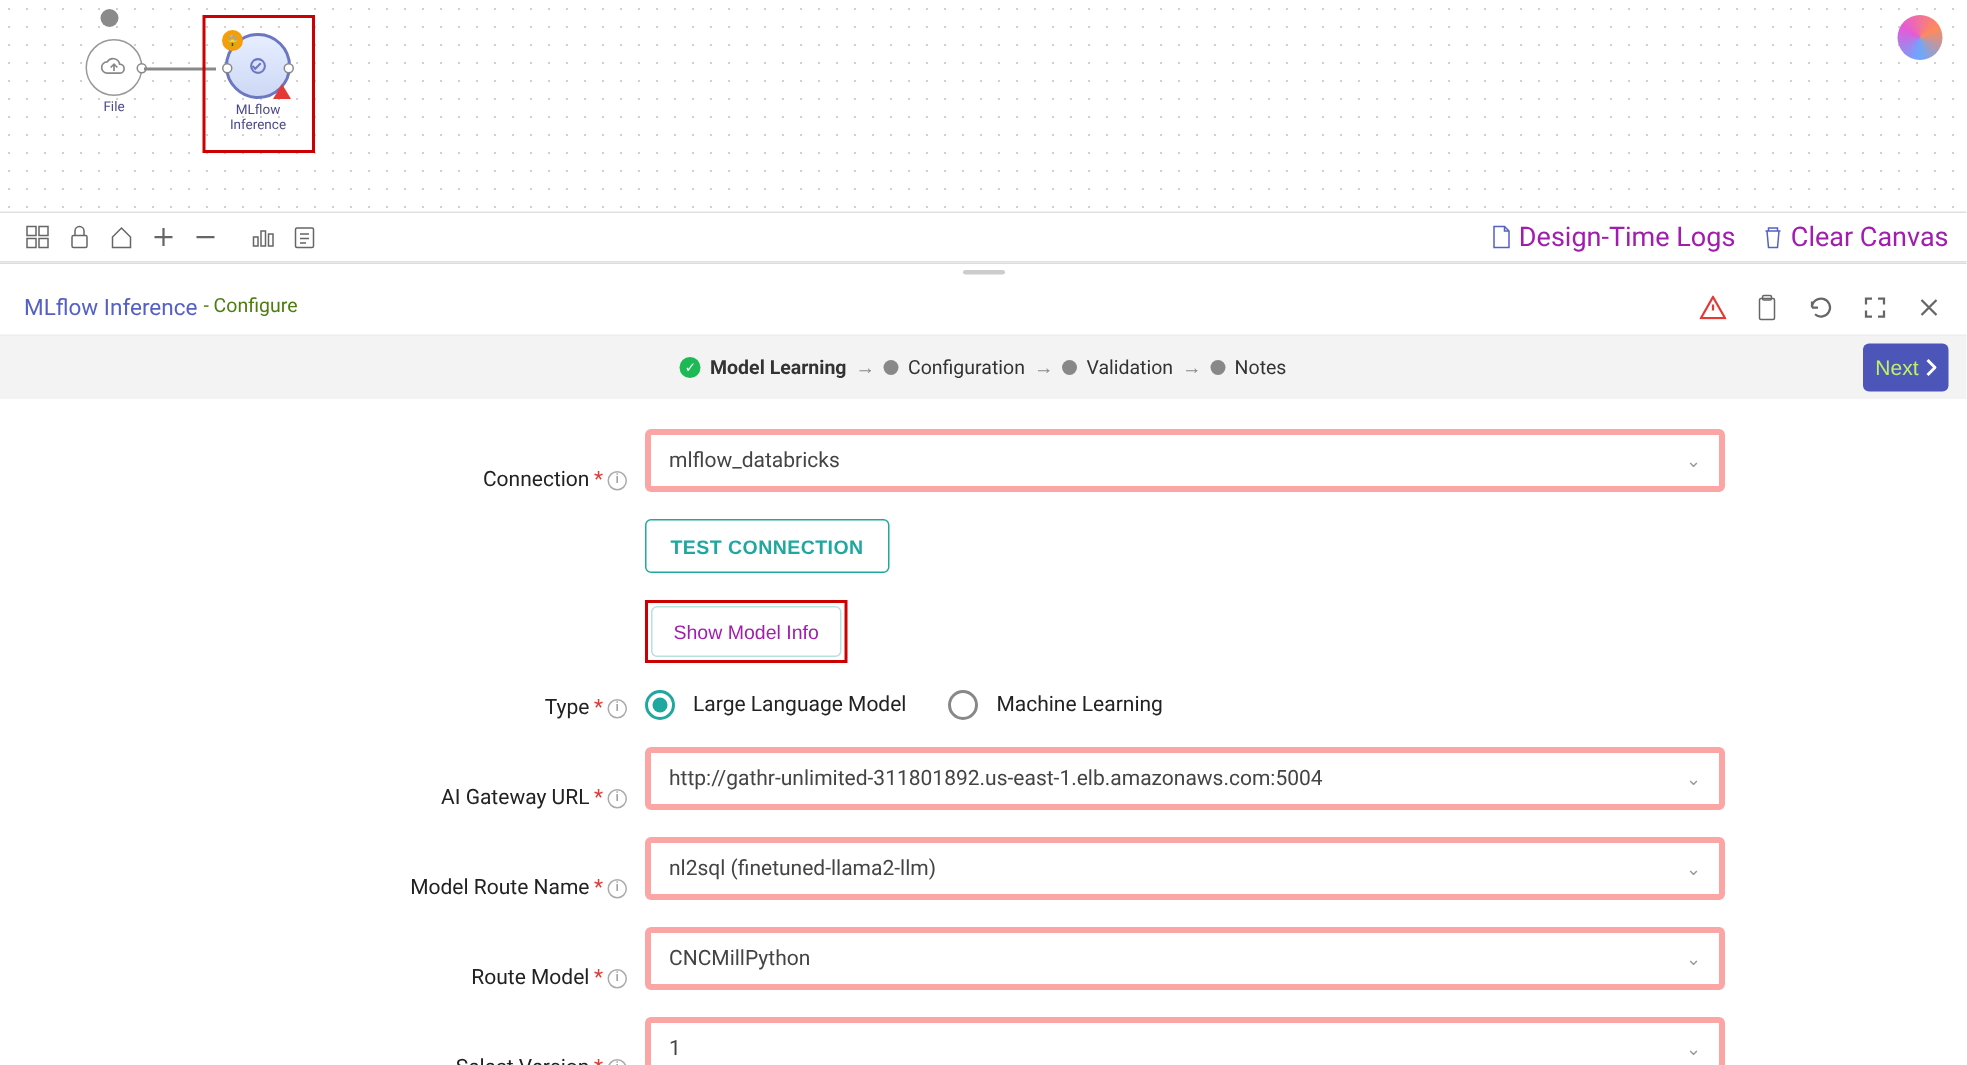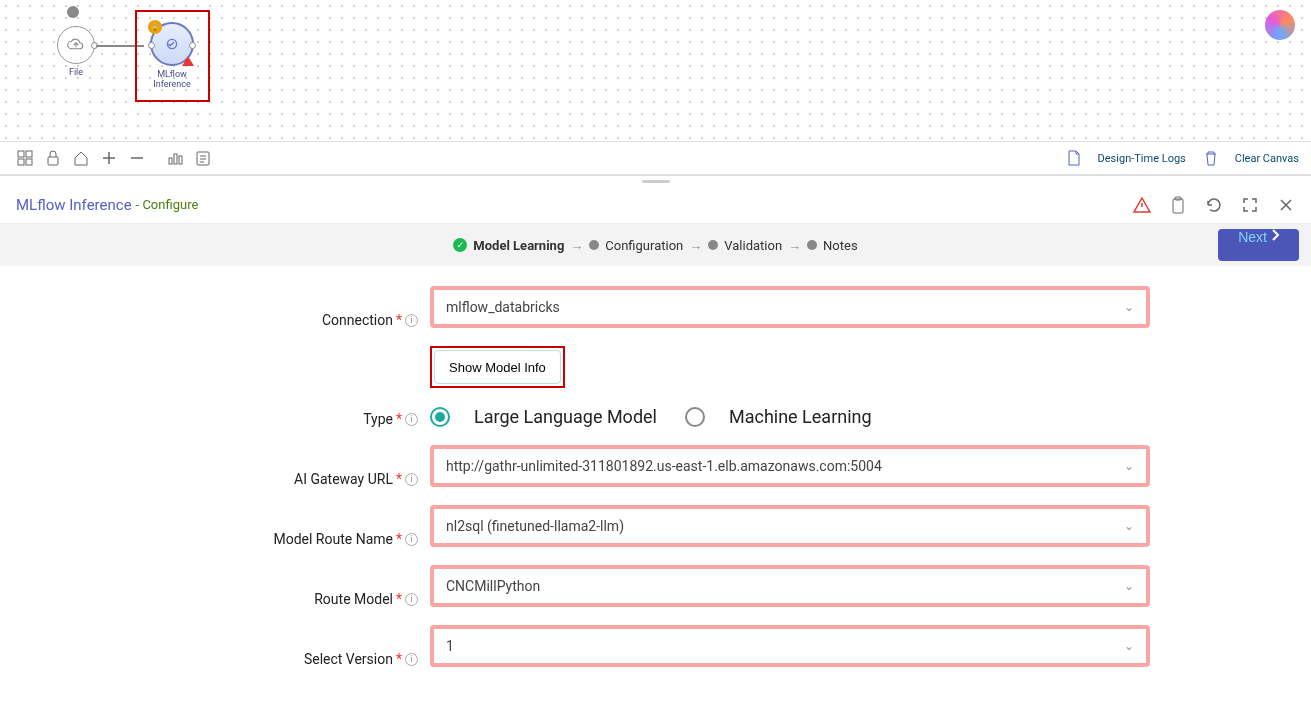--- a/index.html
+++ b/index.html
@@ -18,55 +18,55 @@
 .top-dot { width: 12px; height: 12px; border-radius: 50%; background: #8a8a8a; position: absolute; }
 .red-box { position: absolute; border: 2px solid #c00; pointer-events: none; }
 .lock-badge { width: 14px; height: 14px; background: #f59e0b; border-radius: 50%; position: absolute; top: -4px; left: -4px; display: flex; align-items: center; justify-content: center; color: #fff; font-size: 8px; }
 .warn-badge { width: 0; height: 0; border-left: 6px solid transparent; border-right: 6px solid transparent; border-bottom: 10px solid #e53935; position: absolute; bottom: -2px; right: -2px; }
 
 
 .canvas-toolbar { position: absolute; bottom: 0; left: 0; right: 0; height: 34px; background: #fff; border-top: 1px solid #e0e0e0; border-bottom: 1px solid #e0e0e0; display: flex; align-items: center; padding: 0 12px; }
 .tb-left { display: flex; gap: 2px; }
 .tb-btn { width: 26px; height: 26px; display: flex; align-items: center; justify-content: center; color: #666; cursor: pointer; border-radius: 3px; }
 .tb-right { margin-left: auto; display: flex; gap: 18px; }
-.tb-link { display: flex; align-items: center; gap: 17px; color: #0c4a6e; cursor: pointer; font-size: 11px; }
+.tb-link { display: flex; align-items: center; gap: 5px; color: #a21caf; cursor: pointer; font-size: 18px; }
 
 
 .panel { position: absolute; top: 175px; left: 0; right: 0; bottom: 0; background: #fff; border-top: 1px solid #ddd; display: flex; flex-direction: column; }
 .drag-handle { height: 10px; display: flex; align-items: center; justify-content: center; }
 .drag-handle::after { content: ""; width: 28px; height: 3px; background: #ccc; border-radius: 2px; }
 .panel-header { height: 38px; display: flex; align-items: center; padding: 0 16px; border-bottom: 1px solid #eee; }
 .panel-title { color: #5560c7; font-size: 15px; }
 .panel-sub { color: #4d7c0f; font-size: 13px; margin-left: 4px; }
 .panel-header-right { margin-left: auto; display: flex; gap: 18px; align-items: center; }
 .hdr-icon { width: 18px; height: 18px; display: flex; align-items: center; justify-content: center; color: #666; cursor: pointer; }
 
 
 .steps-bar { height: 42px; background: #f3f3f3; display: flex; align-items: center; padding: 0 12px; position: relative; }
 .steps-center { margin: 0 auto; display: flex; align-items: center; gap: 6px; font-size: 13px; color: #333; }
 .step-dot { width: 10px; height: 10px; border-radius: 50%; background: #888; display: inline-block; }
 .step-check { width: 14px; height: 14px; border-radius: 50%; background: #1db954; display: inline-flex; align-items: center; justify-content: center; color: #fff; font-size: 9px; }
 .step-arrow { color: #888; }
-.next-btn { position: absolute; right: 12px; top: 5px; bottom: 5px; background: #4c56b8; color: #7dd3fc; border: none; padding: 0 20px; border-radius: 4px; font-size: 14px; display: flex; gap: 4px; cursor: pointer; }
+.next-btn { position: absolute; right: 12px; top: 5px; bottom: 5px; background: #4c56b8; color: #bef264; border: none; padding: 0 8px; border-radius: 4px; font-size: 14px; display: flex; align-items: center; gap: 4px; cursor: pointer; }
 
 
 .form { flex: 1; overflow: auto; padding: 20px 120px 20px 120px; }
 .form-row { display: flex; align-items: flex-end; margin-bottom: 18px; }
 .label-col { width: 310px; text-align: right; padding-right: 12px; display: flex; align-items: center; justify-content: flex-end; gap: 3px; color: #222; font-size: 14px; }
 .req { color: #e53935; }
 .info-icon { width: 13px; height: 13px; border: 1px solid #aaa; border-radius: 50%; display: inline-flex; align-items: center; justify-content: center; color: #888; font-size: 9px; }
 .field-col { flex: 1; max-width: 720px; }
 .select-box { width: 100%; height: 42px; border: 4px solid #fca5a5; border-radius: 4px; padding: 0 12px; display: flex; align-items: center; justify-content: space-between; cursor: pointer; background: #fff; }
 .select-box .val { color: #444; font-size: 14px; }
 .chev { color: #999; font-size: 12px; }
 .btn-outline-teal { height: 36px; padding: 0 16px; border: 1px solid #1fa8a0; color: #1fa8a0; background: #fff; border-radius: 4px; font-size: 13px; font-weight: 600; letter-spacing: 0.3px; cursor: pointer; }
-.btn-outline-light { height: 34px; padding: 0 14px; border: 1px solid #b8e0dd; color: #000000; background: #fff; border-radius: 4px; font-size: 13px; cursor: pointer; }
+.btn-outline-light { height: 34px; padding: 0 14px; border: 1px solid #b8e0dd; color: #a21caf; background: #fff; border-radius: 4px; font-size: 13px; cursor: pointer; }
 .red-box-2 { display: inline-block; border: 2px solid #c00; padding: 2px; }
 .radio-group { display: flex; gap: 28px; align-items: center; }
-.radio-opt { display: flex; align-items: center; gap: 24px; cursor: pointer; font-size: 18px; color: #222; }
+.radio-opt { display: flex; align-items: center; gap: 12px; cursor: pointer; font-size: 14px; color: #222; }
 .radio-outer { width: 20px; height: 20px; border: 2px solid #1fa8a0; border-radius: 50%; display: flex; align-items: center; justify-content: center; }
 .radio-outer.off { border-color: #888; }
 .radio-inner { width: 10px; height: 10px; background: #1fa8a0; border-radius: 50%; }
 
 
 .avatar { position: absolute; top: 10px; right: 16px; width: 30px; height: 30px; border-radius: 50%; background: conic-gradient(from 180deg, #6aa8ff, #e45bd8, #ff8a5b, #6aa8ff); cursor: pointer; }
 
 svg { display: block; }
 </style>
 </head>
@@ -237,20 +237,26 @@
         <span class="info-icon">i</span>
       </div>
       <div class="field-col">
         <div class="select-box">
           <span class="val">mlflow_databricks</span>
           <span class="chev">⌄</span>
         </div>
       </div>
     </div>
 
+    <div class="form-row">
+      <div class="label-col"></div>
+      <div class="field-col">
+        <button class="btn-outline-teal">TEST CONNECTION</button>
+      </div>
+    </div>
 
     <div class="form-row">
       <div class="label-col"></div>
       <div class="field-col">
         <span class="red-box-2">
           <button class="btn-outline-light">Show Model Info</button>
         </span>
       </div>
     </div>
 

